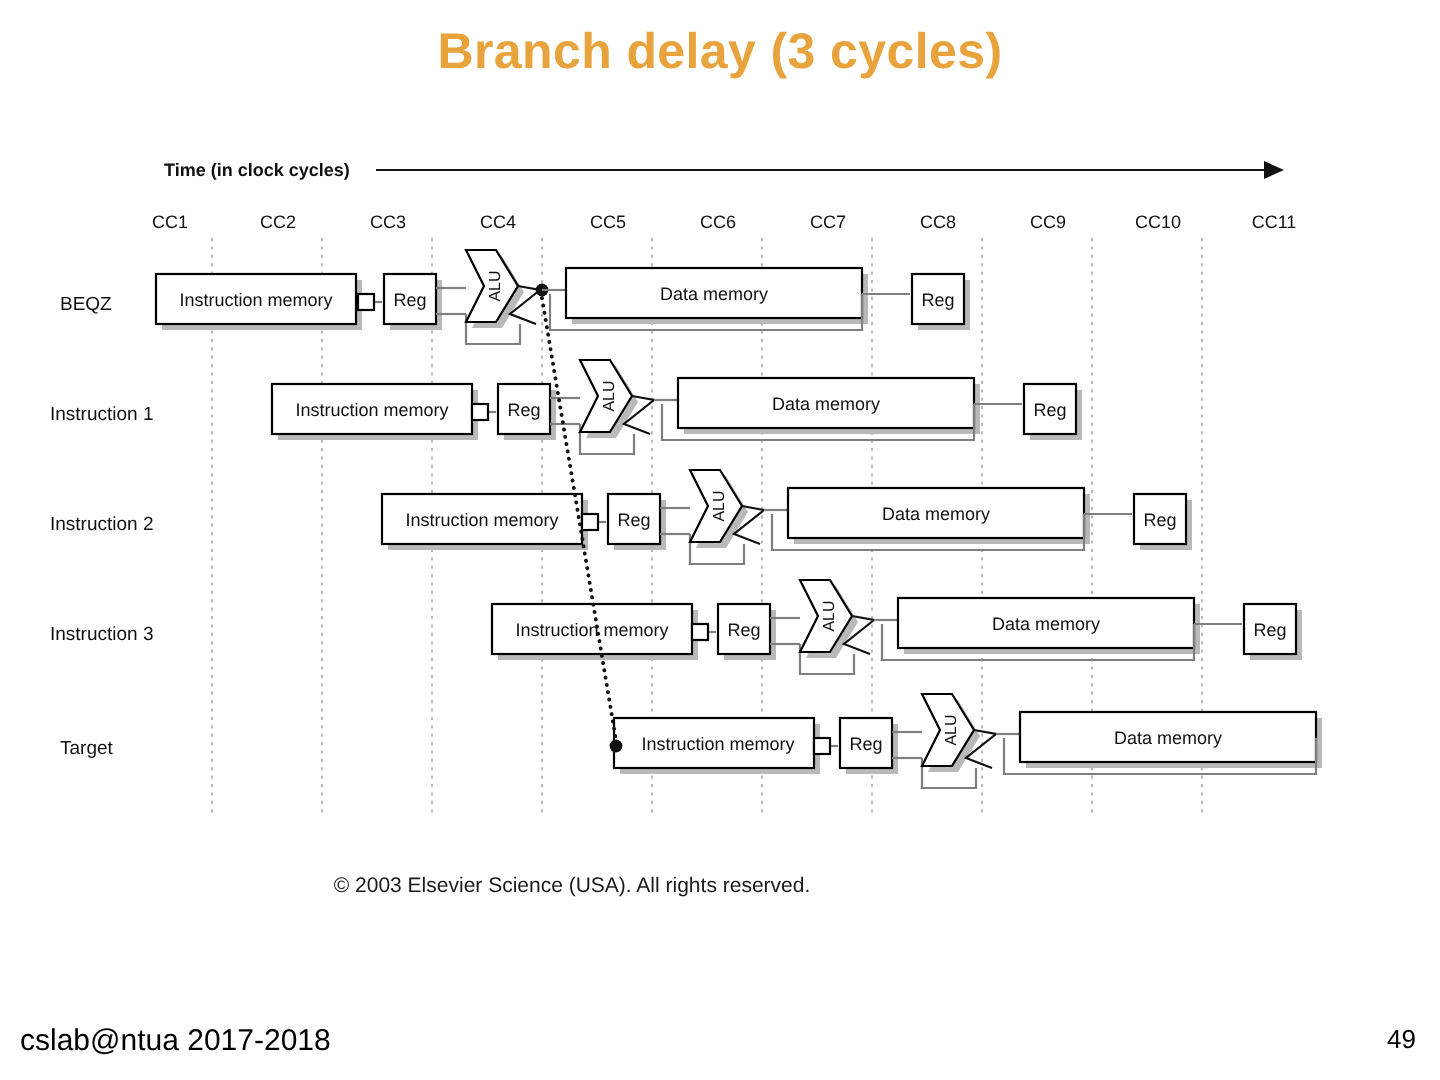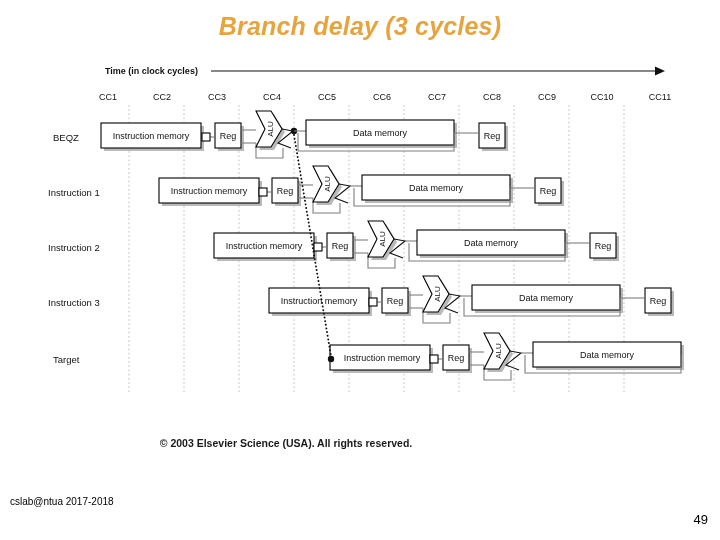--- a/index.html
+++ b/index.html
@@ -24,46 +24,43 @@
   #slide-title {
     position: absolute;
     left: 0;
     top: 12px;
     width: 720px;
     text-align: center;
     font-size: 25px;
     font-weight: bold;
     color: #E8A33D;
     letter-spacing: 0.2px;
-    font-style: italic;
   }
   #figure {
     position: absolute;
     left: 0;
-    top: 53px;
+    top: 67px;
     width: 660px;
     height: 400px;
-    margin-left: 23px;
   }
   #figure svg { display: block; }
   #copyright {
     position: absolute;
     left: 0;
     top: 437px;
     width: 572px;
     text-align: center;
     font-size: 10.5px;
     color: #1a1a1a;
-    font-weight: bold;
   }
   #footer-left {
     position: absolute;
     left: 10px;
-    top: 496px;
-    font-size: 10px;
+    top: 512px;
+    font-size: 15px;
     color: #000;
   }
   #footer-right {
     position: absolute;
     right: 12px;
     top: 512px;
     font-size: 13px;
     color: #000;
   }
   .svgtext {

